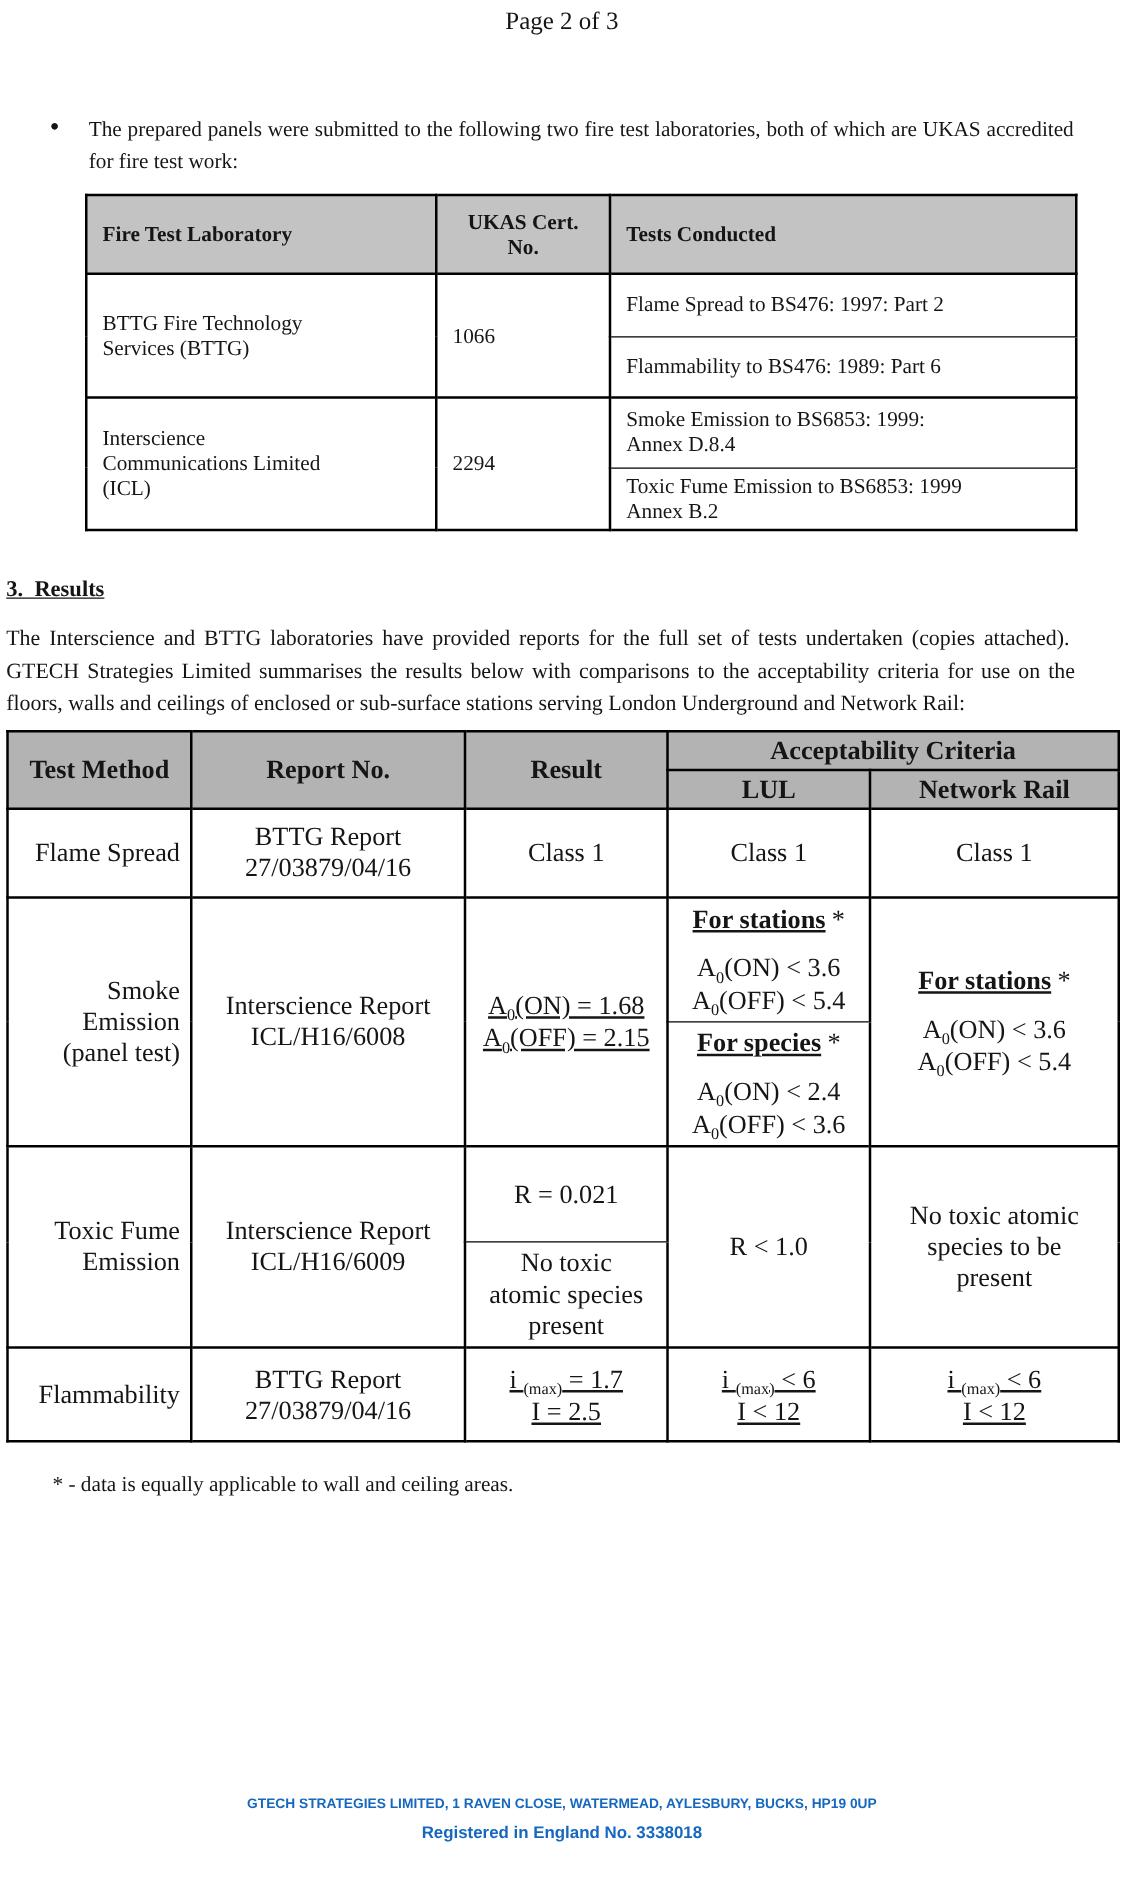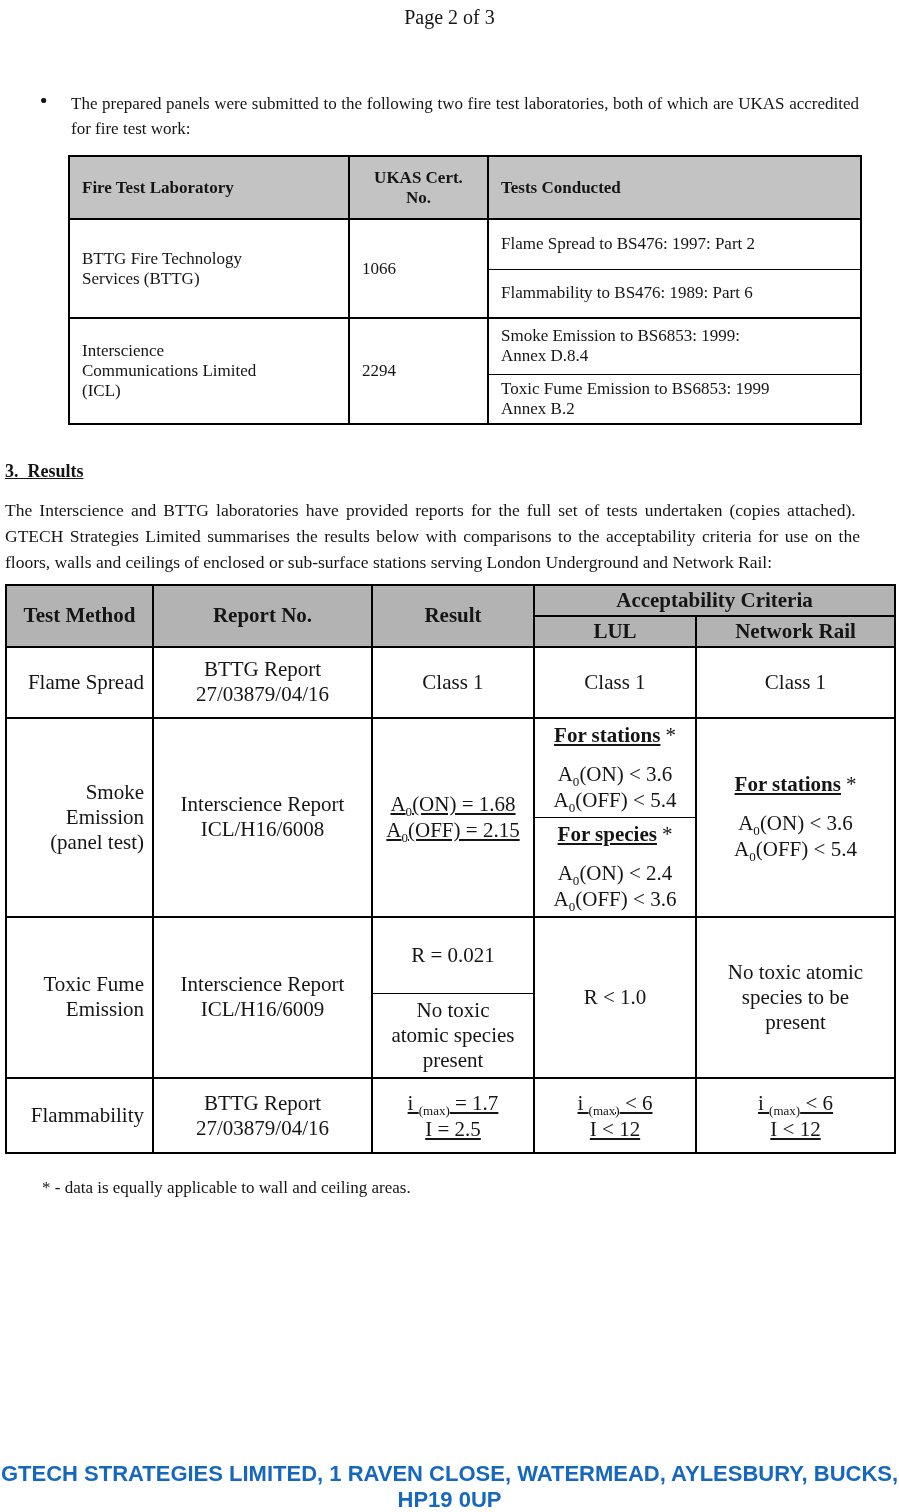--- a/index.html
+++ b/index.html
@@ -111,21 +111,21 @@
   
   .doc-footer {
     position: absolute;
     left: 0; right: 0;
     top: 1437px;
     text-align: center;
     font-family: "Liberation Sans", "DejaVu Sans", sans-serif;
     font-weight: bold;
     color: #1668bf;
   }
-  .footer-line1 { font-size: 22px; margin-top: 24px; }
+  .footer-line1 { font-size: 11px; }
   .footer-line2 { font-size: 13.5px; margin-top: 9px; }
 </style>
 </head>
 <body>
 
 <div class="page-number">Page 2 of 3</div>
 
 <ul class="bullet-list">
   <li class="bullet-item">
     <span class="bullet-marker">•</span>

